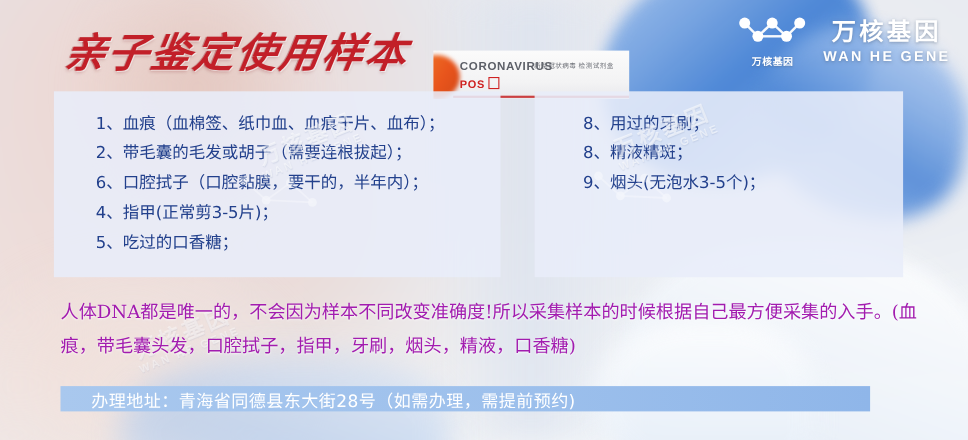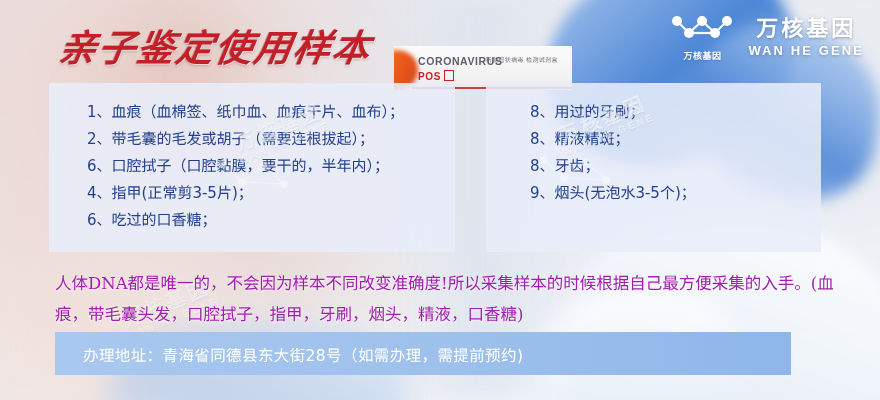--- a/index.html
+++ b/index.html
@@ -306,23 +306,23 @@
     font-size: 16.5px;
     line-height: 31px;
     color: #a21caf;
     text-shadow: 0 1px 2px rgba(255,255,255,0.85);
   }
 
   
   .addr-bar {
     position: absolute;
     left: 55px;
-    top: 332px;
+    top: 351px;
     width: 736px;
-    height: 43px;
+    height: 23px;
     background: linear-gradient(90deg, #a9c8ee 0%, #9dc0ec 55%, #8fb6e9 100%);
     display: flex;
     align-items: center;
   }
   .addr-text {
     padding-left: 28px;
     font-family: "DejaVu Sans", "Liberation Sans", sans-serif;
     font-size: 15.5px;
     letter-spacing: 0.4px;
     color: #ffffff;
@@ -382,29 +382,28 @@
       <span class="brand-en">WAN HE GENE</span>
     </div>
   </div>
 
   <div class="panel" id="panel-left">
     <ol>
       <li>1、血痕（血棉签、纸巾血、血痕干片、血布）；</li>
       <li>2、带毛囊的毛发或胡子（需要连根拔起）；</li>
       <li>6、口腔拭子（口腔黏膜，要干的，半年内）；</li>
       <li>4、指甲(正常剪3-5片)；</li>
-      <li>6、吃过的口香糖；</li>
+      <li>5、吃过的口香糖；</li>
     </ol>
   </div>
 
   <div class="panel" id="panel-right">
     <ol>
       <li>8、用过的牙刷；</li>
       <li>8、精液精斑；</li>
-      <li>8、牙齿；</li>
       <li>9、烟头(无泡水3-5个)；</li>
     </ol>
   </div>
 
   <div class="wm" id="wm-1">
     <div class="wm-cn">万核基因</div>
     <div class="wm-en">WAN HE GENE</div>
   </div>
   <svg class="wm-dots" style="left:212px; top:150px;" width="90" height="54" aria-hidden="true">
     <g stroke="#ffffff" stroke-width="1.6" opacity="0.6">

